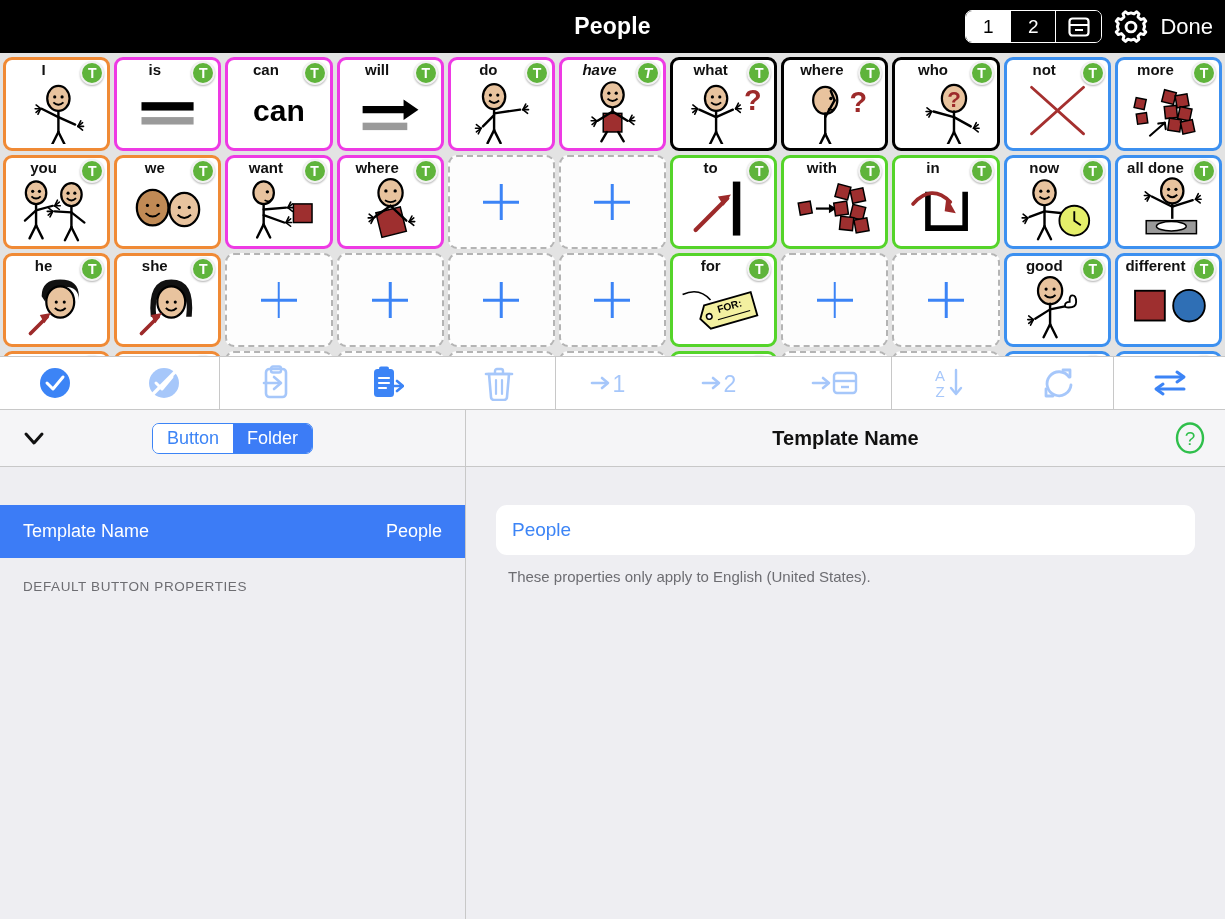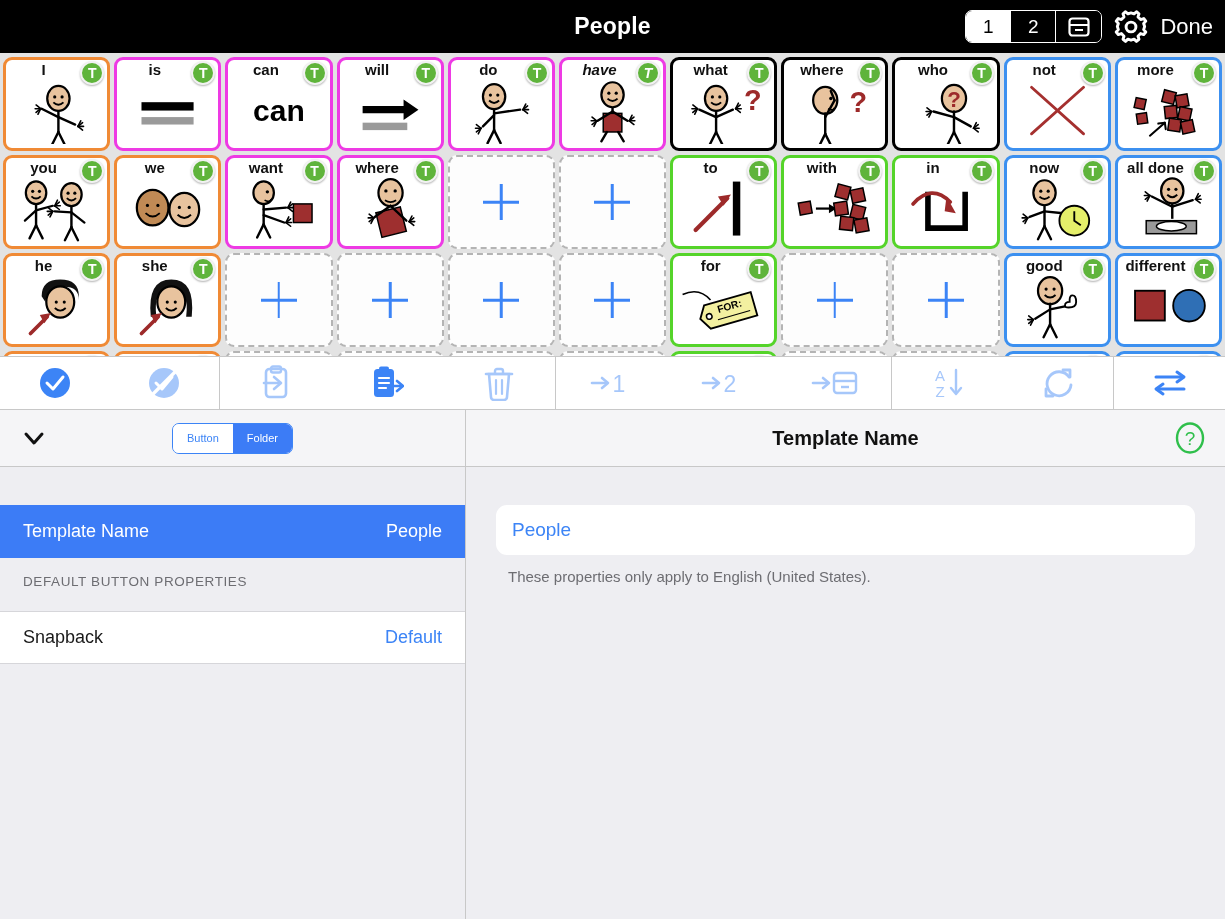--- a/index.html
+++ b/index.html
@@ -164,21 +164,21 @@
   .seg-light {
     margin: 0 auto;
     display: flex;
     border: 1px solid #3c84f6;
     border-radius: 7px;
     overflow: hidden;
     height: 31px;
   }
   .seg-light .seg {
     display: flex; align-items: center; justify-content: center;
-    font-size: 11px;
+    font-size: 18px;
     padding: 0 14px;
     color: #3c84f6;
     background: #ffffff;
   }
   .seg-light .seg.on { background: #3c7cf6; color: #ffffff; }
 
   .list-gap { height: 38px; }
   .row {
     height: 53px;
     background: #ffffff;
@@ -189,23 +189,23 @@
     border-bottom: 1px solid #d6d6da;
   }
   .row.sel { background: #3c7cf6; border-color: #3c7cf6; }
   .row .k { font-size: 18px; color: #1a1a1a; }
   .row .v { font-size: 18px; color: #3c84f6; }
   .row.sel .k, .row.sel .v { color: #ffffff; }
   .section-head {
     font-size: 13.5px;
     color: #6d6d72;
     letter-spacing: .6px;
-    padding: 0 23px 22px 23px;
+    padding: 0 23px 6px 23px;
     display: flex; align-items: flex-end;
-    height: 53px;
+    height: 42px;
   }
   #left-fill { flex: 1; background: #eeeef2; }
 
   #right-pane {
     flex: 1;
     background: #eeeef2;
     display: flex; flex-direction: column;
   }
   #right-head {
     height: 57px;
@@ -1036,24 +1036,20 @@
 
     <div class="list-gap"></div>
 
     <div class="row sel">
       <span class="k">Template Name</span>
       <span class="v">People</span>
     </div>
 
     <div class="section-head">DEFAULT BUTTON PROPERTIES</div>
 
-    <div class="row">
-      <span class="k">Snapback</span>
-      <span class="v">Default</span>
-    </div>
 
     <div id="left-fill"></div>
   </div>
 
   <div id="right-pane">
     <div id="right-head">
       <span class="htitle">Template Name</span>
       <span class="helpbtn">
         <svg viewBox="0 0 34 34" width="34" height="34" aria-hidden="true">
           <ellipse cx="17" cy="17" rx="13" ry="14.5" fill="none" stroke="#2fbf4b" stroke-width="2.4"></ellipse>

